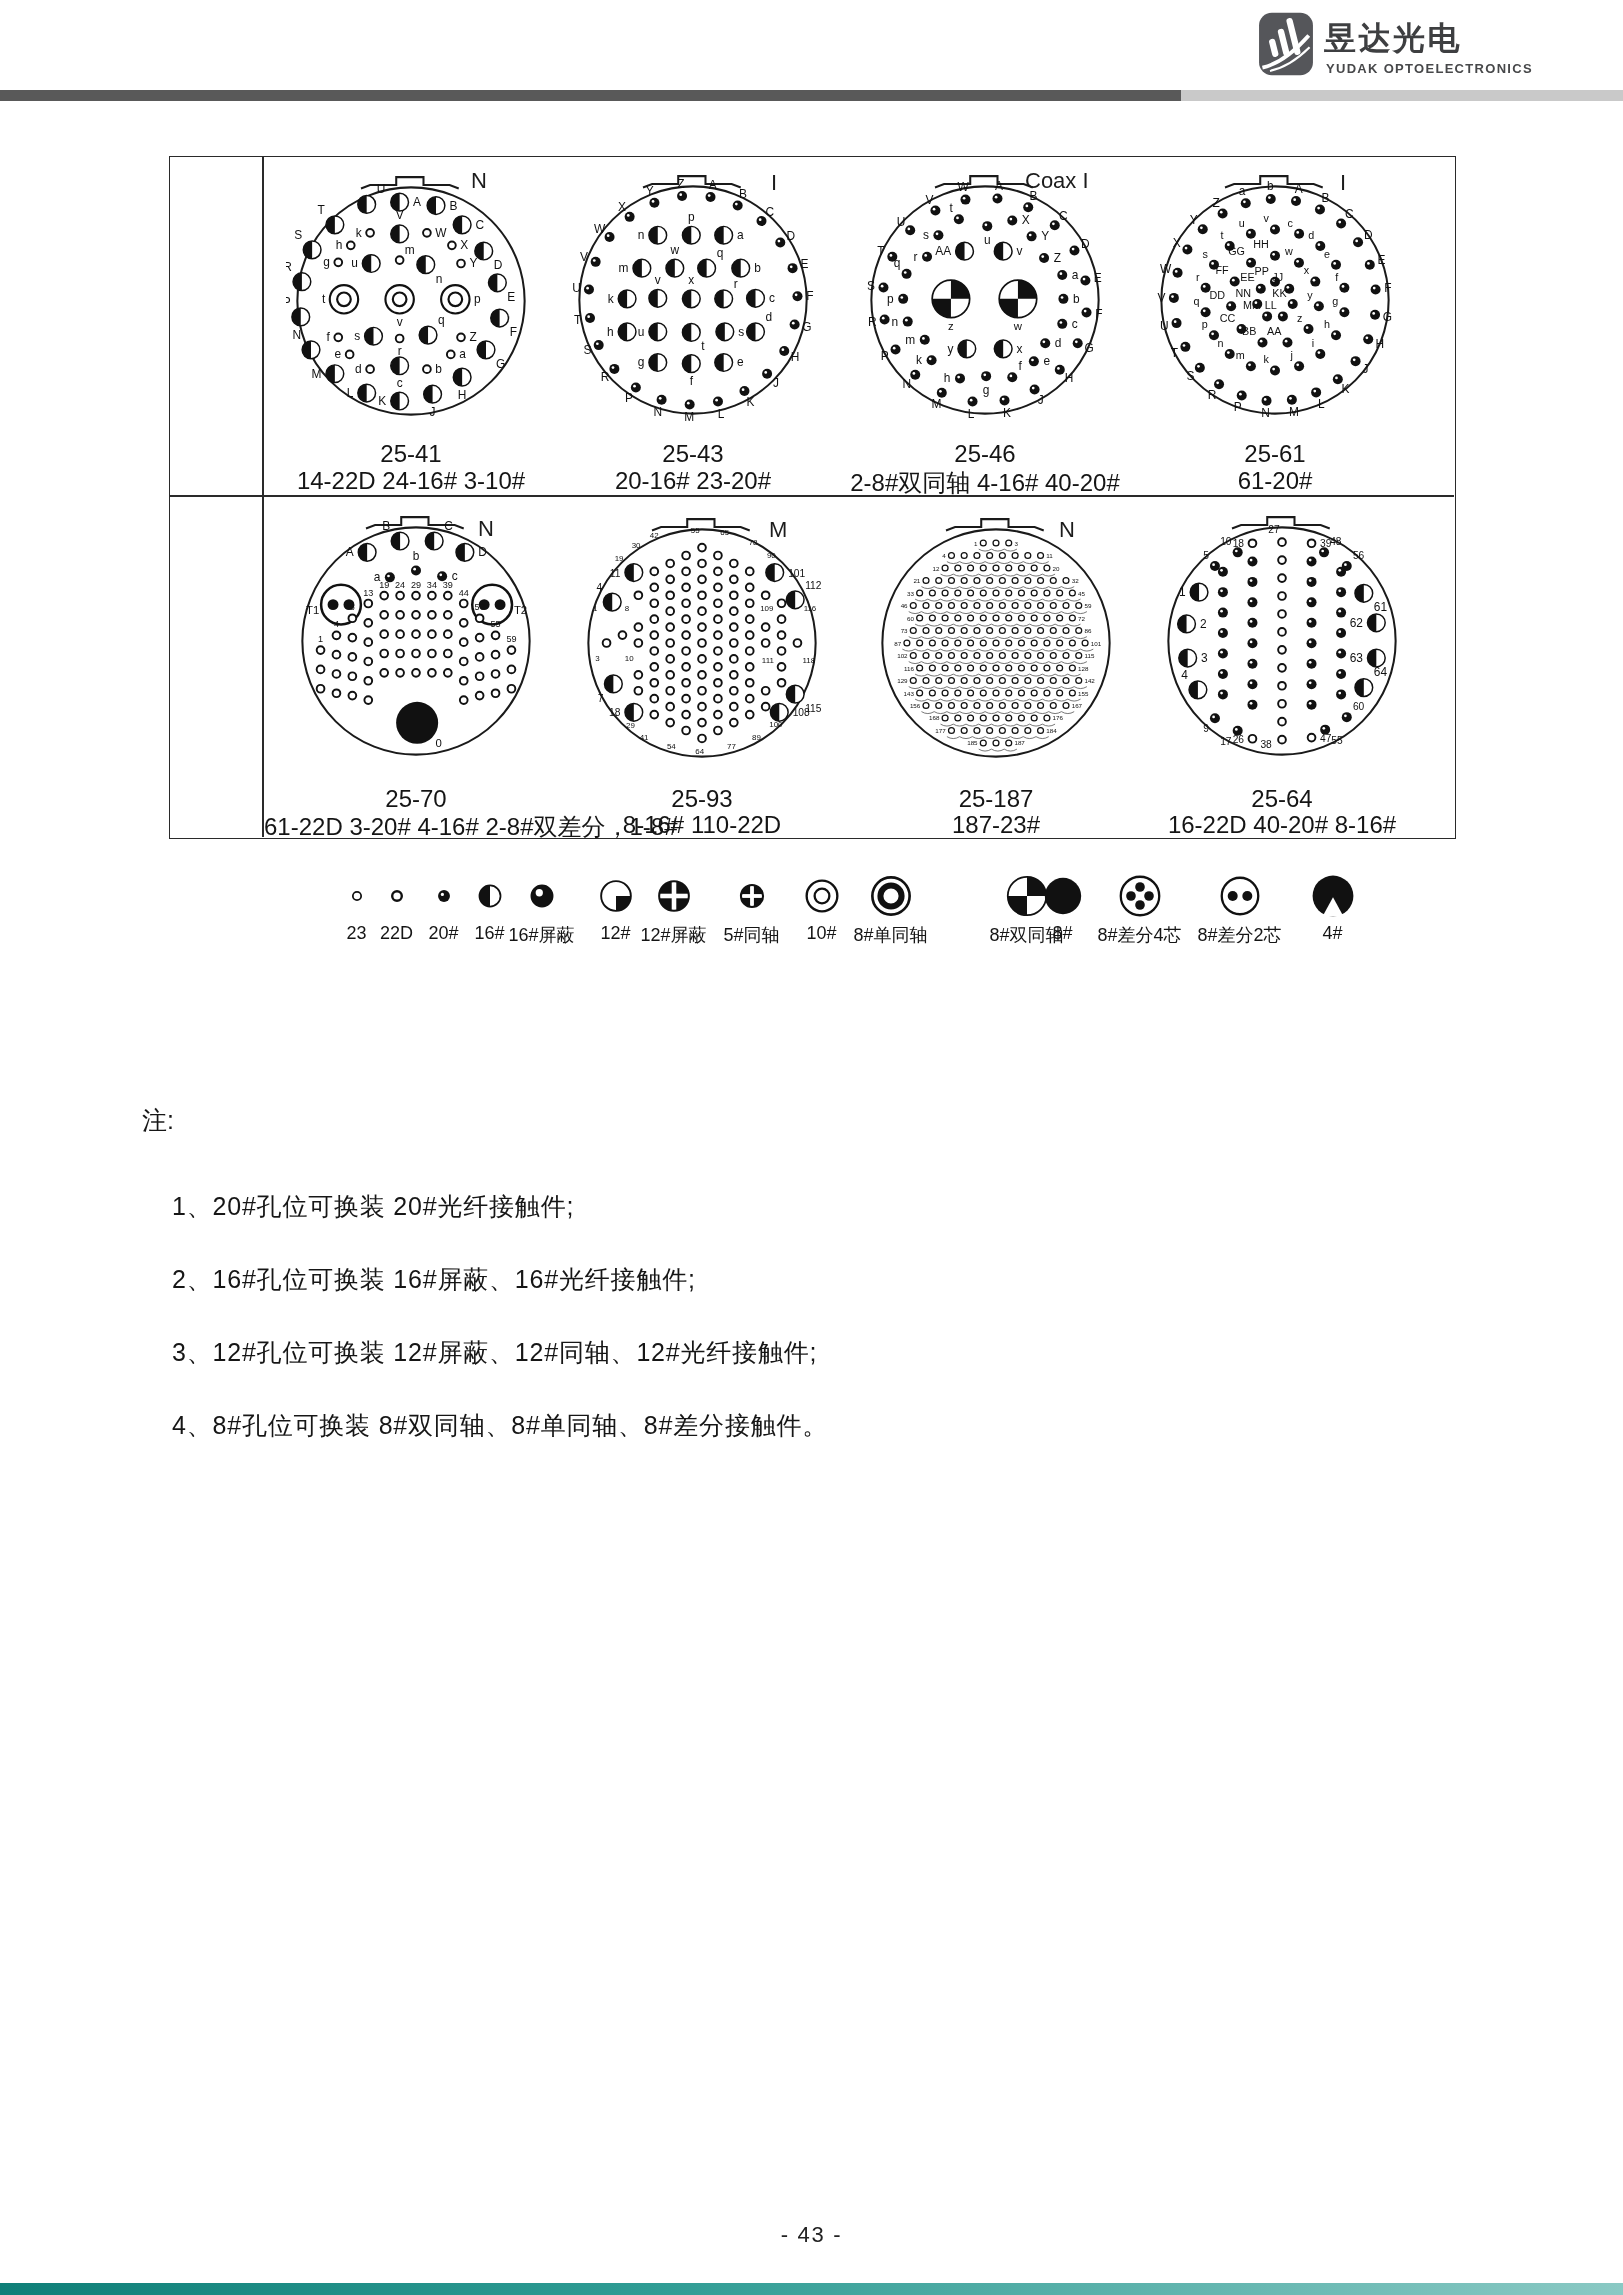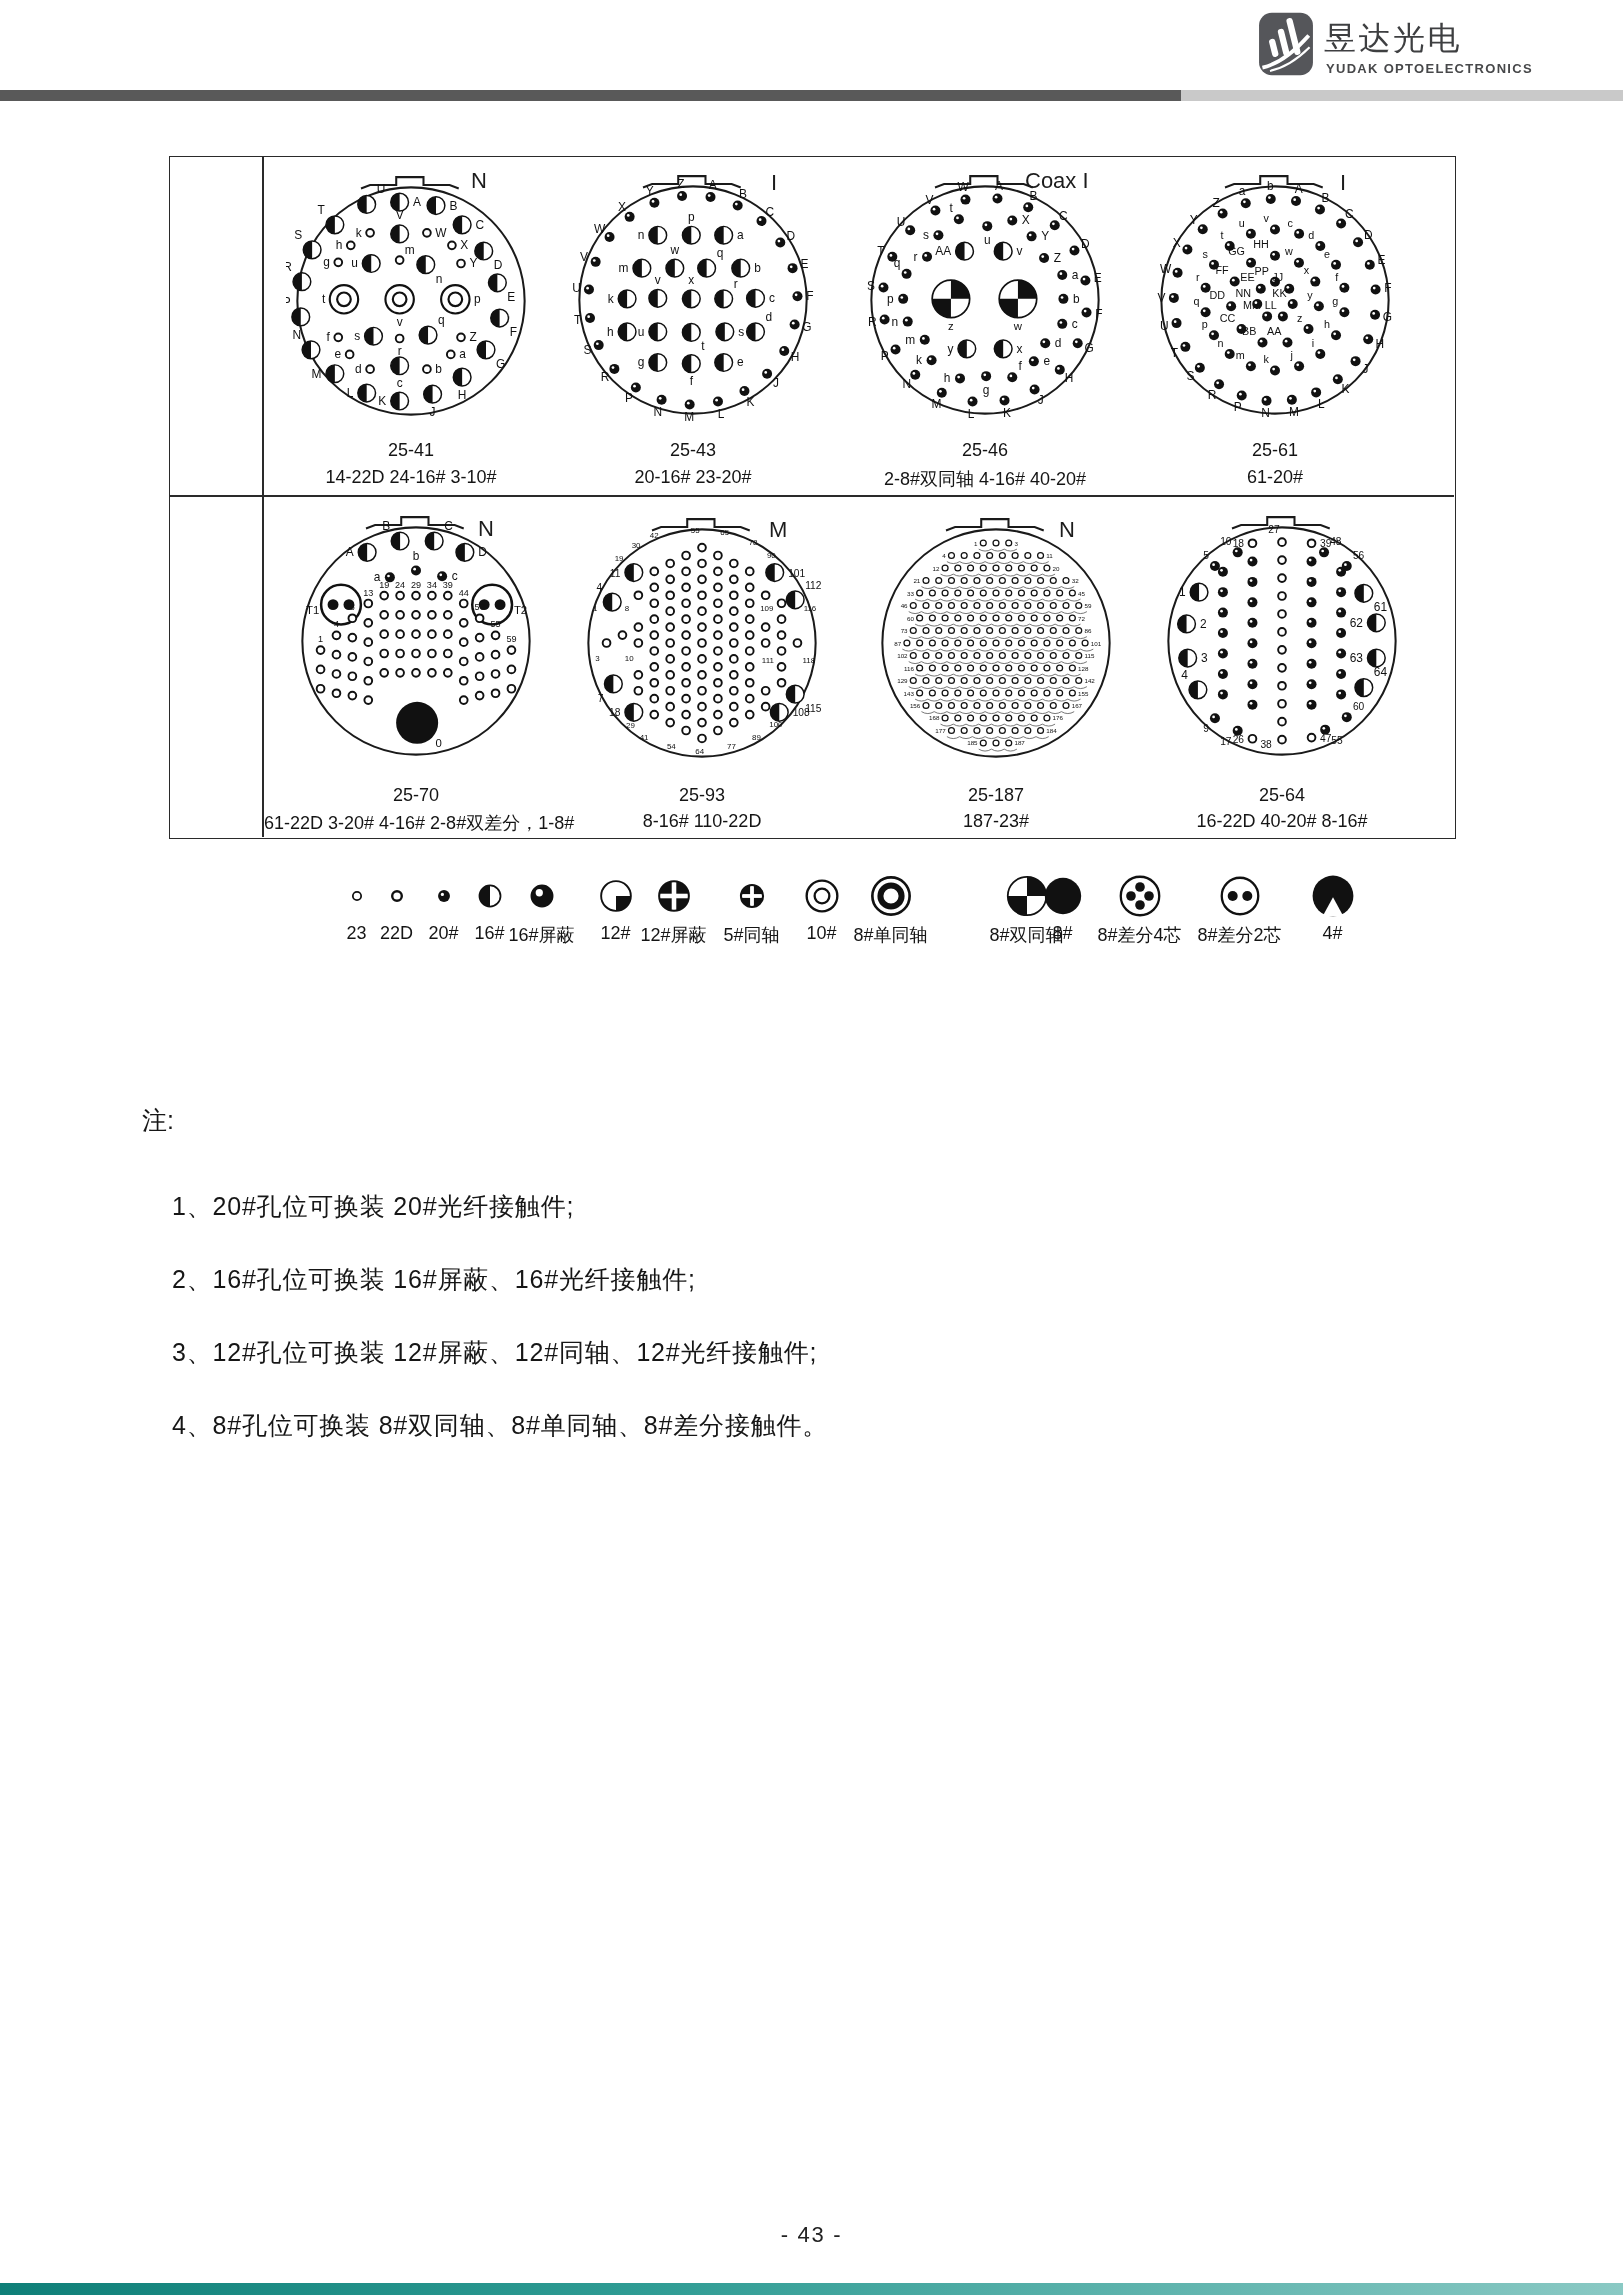--- a/index.html
+++ b/index.html
@@ -3,30 +3,30 @@
 <meta charset="utf-8">
 <style>
   html,body{margin:0;padding:0}
   body{width:1623px;height:2295px;position:relative;background:#fff;
        font-family:"Liberation Sans","DejaVu Sans",sans-serif;color:#111;overflow:hidden}
   svg{font-family:inherit}
   
   .bar-dark{position:absolute;left:0;top:90px;width:1181px;height:11px}
   .bar-light{position:absolute;left:1181px;top:90px;width:442px;height:11px}
   .logo-wrap{position:absolute;left:1258px;top:12px;width:279px;height:78px}
-  .logo-cn{position:absolute;left:66px;top:5px;font-size:32px;font-weight:normal;color:#3e3f41;letter-spacing:2.5px}
+  .logo-cn{position:absolute;left:66px;top:5px;font-size:32px;font-weight:bold;color:#3e3f41;letter-spacing:2.5px}
   .logo-en{position:absolute;left:68px;top:49px;font-size:13px;color:#47484a;letter-spacing:1.3px;font-weight:bold}
   
   .tframe{position:absolute;left:169px;top:156px;width:1285px;height:681px;border:1.7px solid #2a2a2a}
   .tvline{position:absolute;left:262px;top:156px;width:1.7px;height:681px;background:#2a2a2a}
   .thline{position:absolute;left:169px;top:495px;width:1285px;height:1.7px;background:#2a2a2a}
   
   .cell-code{position:absolute;font-size:22px;color:#1c1c1c}
   .face{position:absolute;width:250px;height:262px}
-  .cap{position:absolute;width:304px;text-align:center;font-size:18px;color:#151515;white-space:nowrap}
+  .cap{position:absolute;width:304px;text-align:center;font-size:24px;color:#151515;white-space:nowrap}
   
   .lg{position:absolute;top:869px;width:101px;text-align:center}
   .lgs{width:54px;height:54px;display:block;margin:0 auto}
   .lgl{font-size:18px;margin-top:0px;color:#151515;white-space:nowrap}
   
   .note-title{position:absolute;left:142px;top:1104px;font-size:25px;color:#161616}
   .note-item{position:absolute;left:172px;font-size:25px;color:#161616;letter-spacing:0.8px}
   
   .pagenum{position:absolute;left:0;top:2222px;width:1623px;text-align:center;font-size:22px;color:#222;letter-spacing:1.7px}
   .footer-bar{position:absolute;left:0;top:2283px;width:1623px;height:12.7px}

